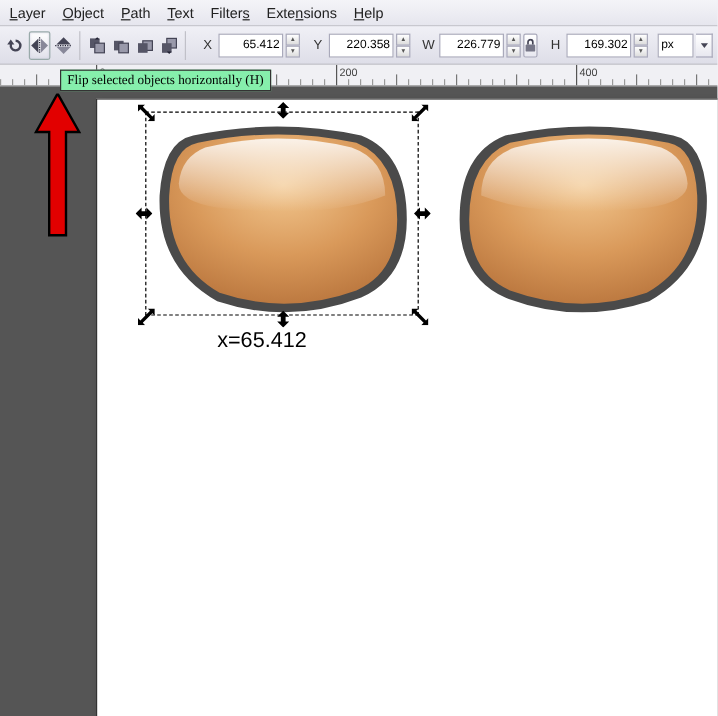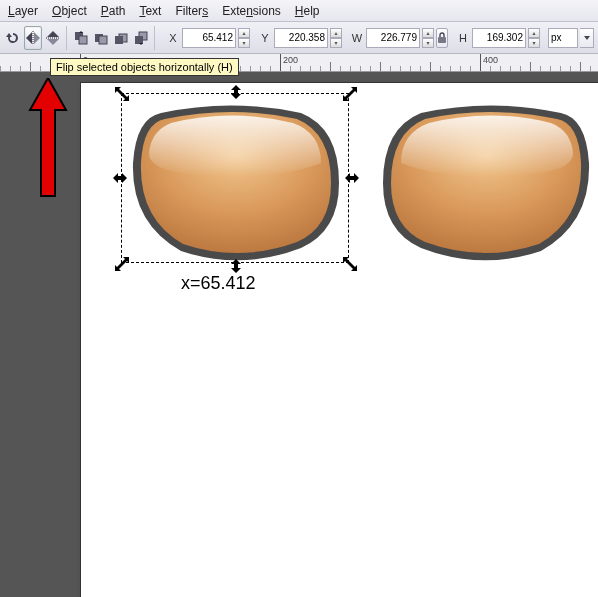--- a/index.html
+++ b/index.html
@@ -19,21 +19,21 @@
 .coord-group { display: flex; align-items: center; gap: 2px; margin-left: 6px; }
 .coord-label { font-size: 11px; color: #333; width: 14px; text-align: center; }
 .coord-input { width: 54px; height: 20px; border: 1px solid #aab; background: #fff; font-size: 10px; padding: 0 2px; text-align: right; }
 .spinner { width: 12px; height: 20px; display: flex; flex-direction: column; }
 .spinner div { flex:1; border:1px solid #aab; background:linear-gradient(#fff,#ddd); font-size:6px; text-align:center; line-height:8px; color:#555;}
 .lock { width: 18px; height: 20px; border:1px solid #aab; background:linear-gradient(#fff,#e8e8f0); display:flex; align-items:center; justify-content:center; border-radius:2px; }
 .unit-sel { width: 30px; height: 20px; border:1px solid #aab; background:#fff; font-size:10px; padding-left:2px; display:flex; align-items:center; }
 .drop { width:14px; height:20px; border:1px solid #aab; border-left:none; background:linear-gradient(#fff,#e8e8f0); display:flex; align-items:center; justify-content:center; }
 
 
-.tooltip { position: absolute; left: 50px; top: 58px; background: #fef9c3; border: 1px solid #333; padding: 2px 5px; font-size: 11px; color: #000; z-index: 100; white-space: nowrap; }
+.tooltip { position: absolute; left: 50px; top: 58px; background: #86efac; border: 1px solid #333; padding: 2px 5px; font-size: 11px; color: #000; z-index: 100; white-space: nowrap; font-family: Liberation Serif, serif; }
 
 
 .hruler { height: 18px; background: #f0f0f4; border-bottom: 1px solid #999; position: relative; overflow: hidden; font-size: 9px; color: #444; }
 .hruler .tick { position: absolute; top: 0; height: 18px; }
 .hruler .tick.major { border-left: 1px solid #555; }
 .hruler .tick.major span { position: absolute; top: 1px; left: 2px; }
 .hruler .tick.minor { border-left: 1px solid #999; height: 6px; top: 12px; }
 .hruler .tick.med { border-left: 1px solid #777; height: 10px; top: 8px; }
 
 

